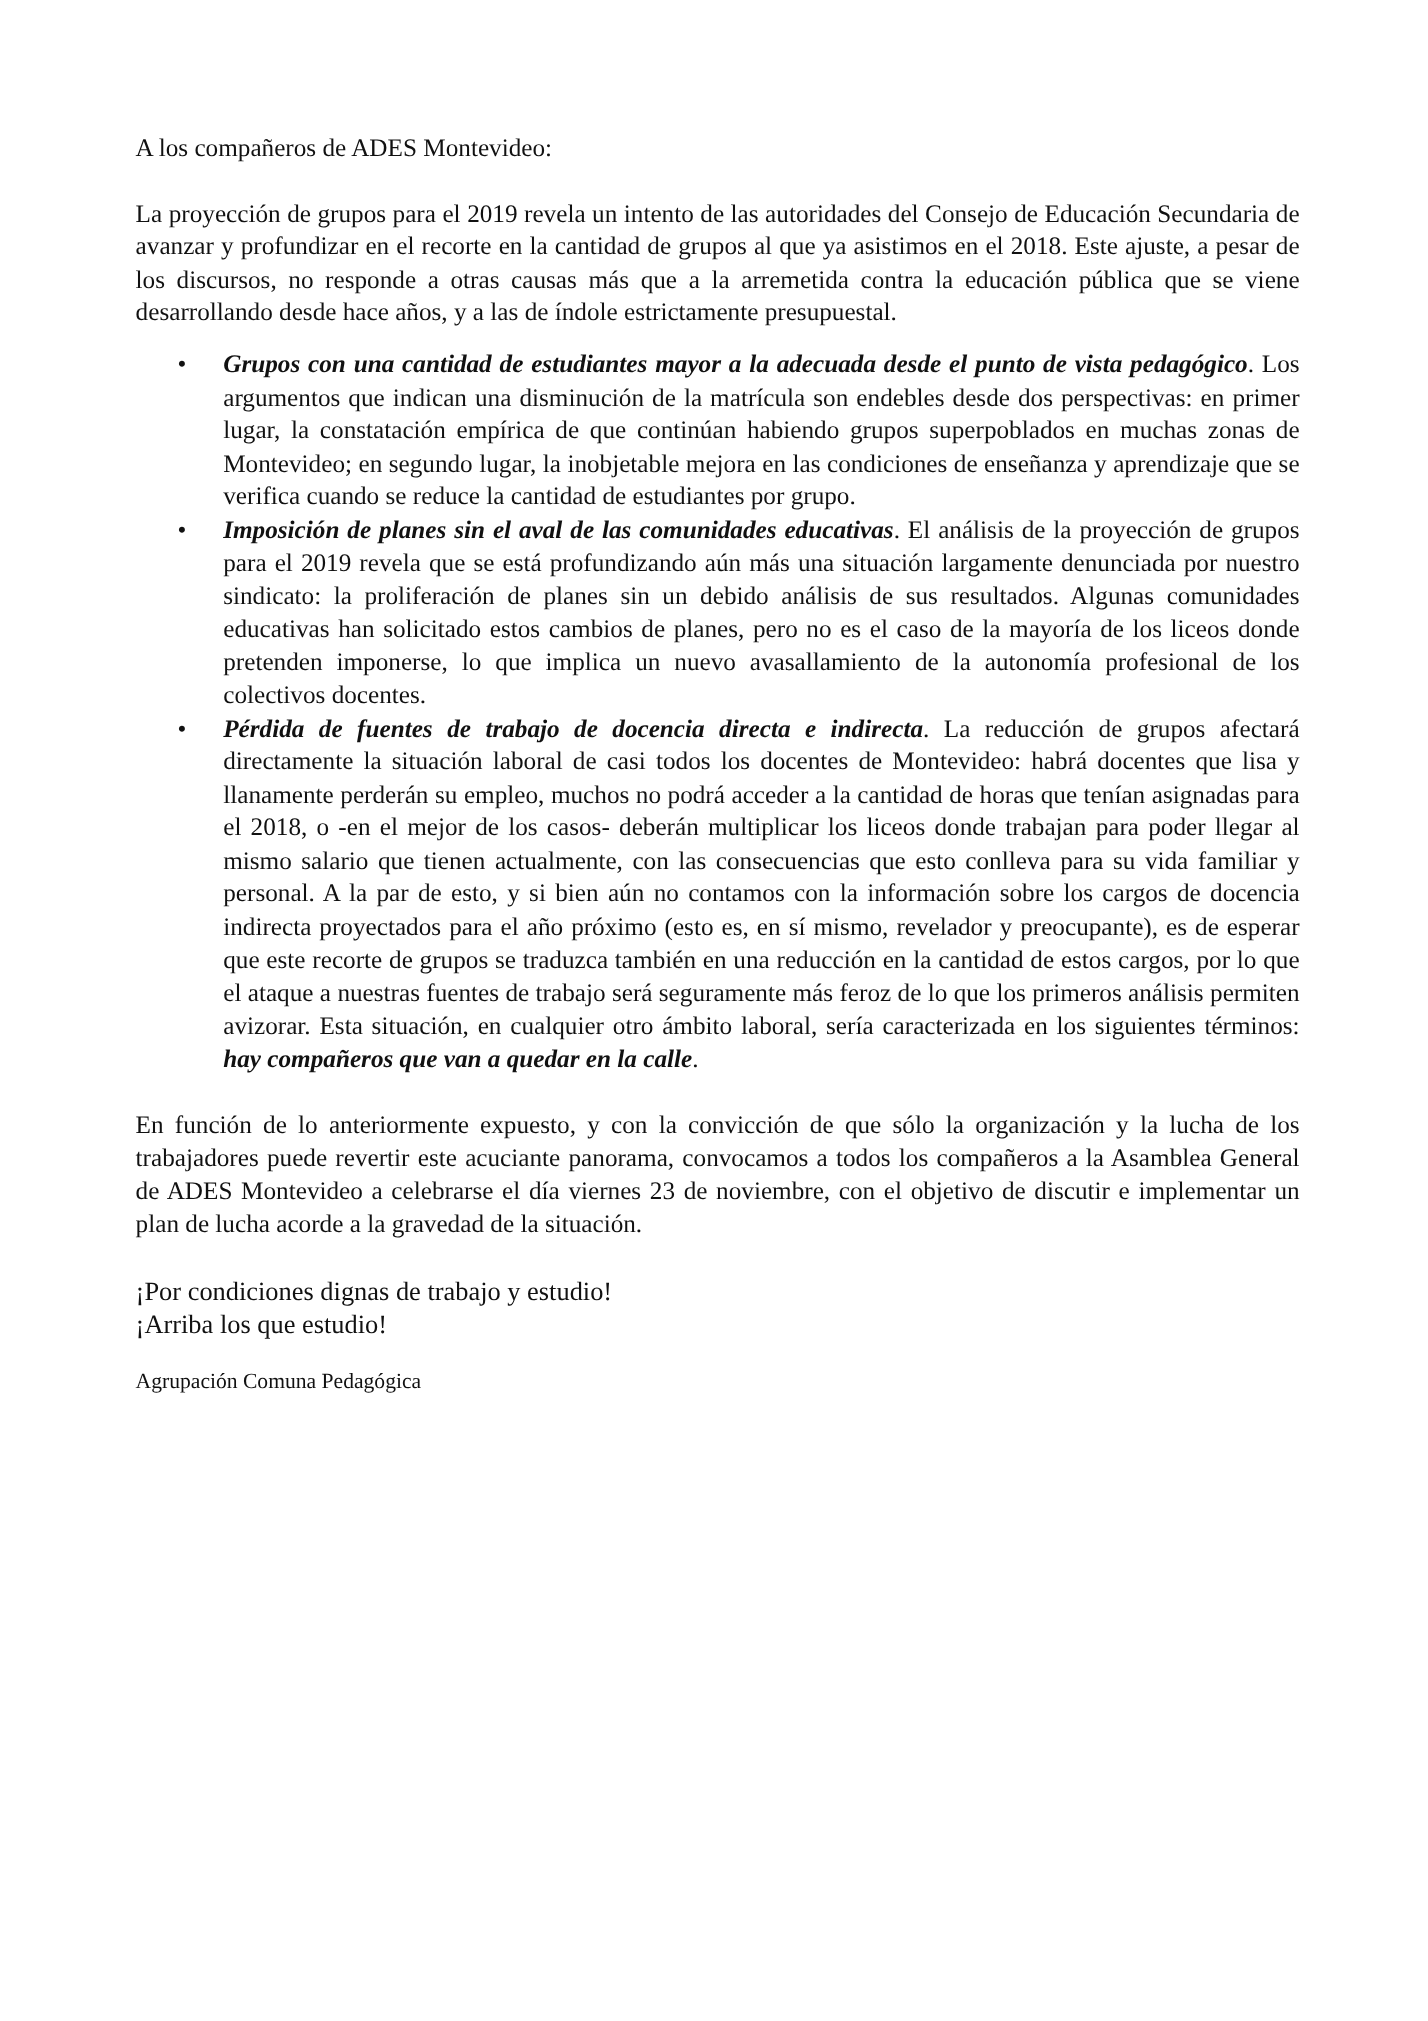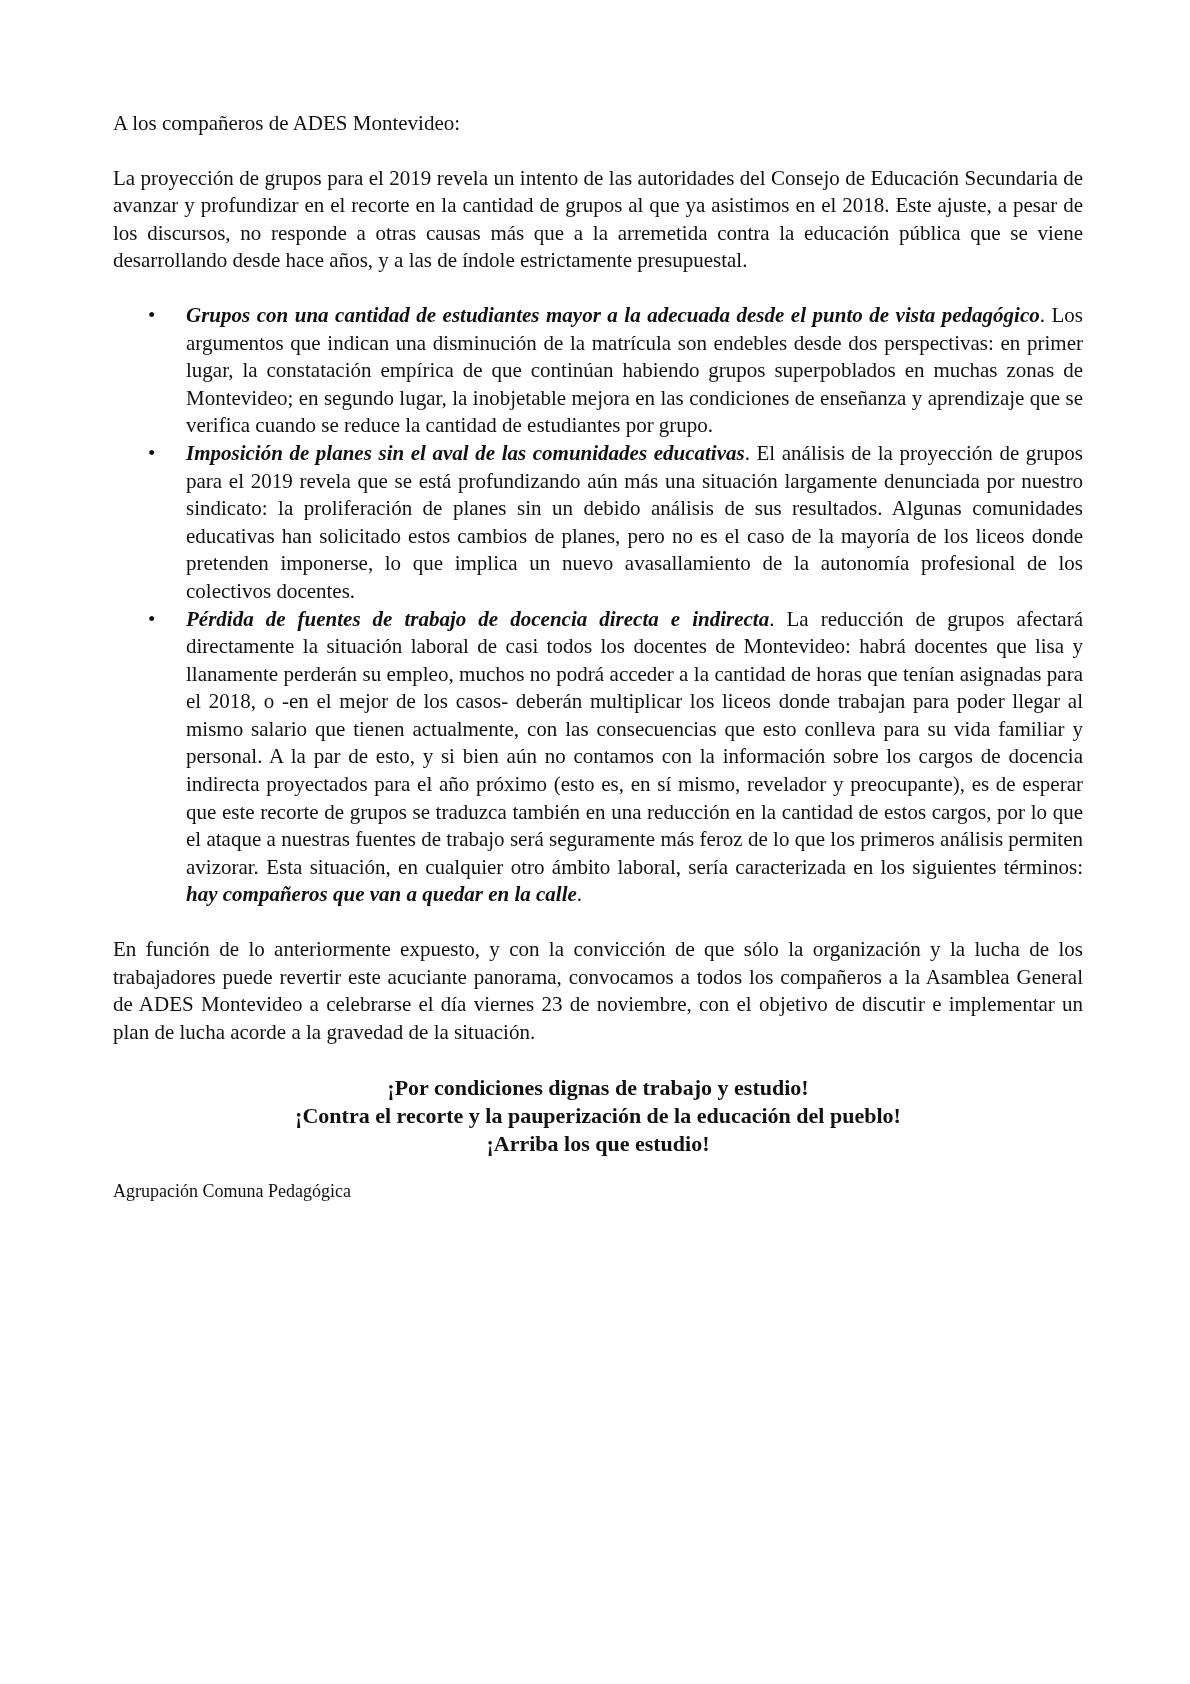--- a/index.html
+++ b/index.html
@@ -25,40 +25,39 @@
     }
     .greeting {
       font-weight: normal;
       margin: 0 0 27px 0;
     }
     p {
       margin: 0;
       text-align: justify;
     }
     .para-gap {
-      margin-bottom: 27px;
+      margin-bottom: 15px;
     }
     ul.consequences {
       list-style: none;
       margin: 0 0 27px 0;
       padding: 0 0 0 73px;
     }
     ul.consequences li {
       position: relative;
       text-align: justify;
     }
     ul.consequences li .bullet {
       position: absolute;
       left: -38px;
       top: 0;
     }
     b { font-weight: bold; font-style: italic; }
     .slogans {
-      text-align: center;
-      font-weight: bold;
+      font-weight: normal;
       font-size: 22px;
       line-height: 28px;
       margin-top: 28px;
       margin-left: 0;
       width: 970px;
     }
     .signature {
       text-align: left;
       font-size: 18px;
       margin-top: 20px;
@@ -86,19 +85,18 @@
     <li>
       <span class="bullet">•</span>
       <b>Pérdida de fuentes de trabajo de docencia directa e indirecta</b><span>. La reducción de grupos afectará directamente la situación laboral de casi todos los docentes de Montevideo: habrá docentes que lisa y llanamente perderán su empleo, muchos no podrá acceder a la cantidad de horas que tenían asignadas para el 2018, o -en el mejor de los casos- deberán multiplicar los liceos donde trabajan para poder llegar al mismo salario que tienen actualmente, con las consecuencias que esto conlleva para su vida familiar y personal. A la par de esto, y si bien aún no contamos con la información sobre los cargos de docencia indirecta proyectados para el año próximo (esto es, en sí mismo, revelador y preocupante), es de esperar que este recorte de grupos se traduzca también en una reducción en la cantidad de estos cargos, por lo que el ataque a nuestras fuentes de trabajo será seguramente más feroz de lo que los primeros análisis permiten avizorar. Esta situación, en cualquier otro ámbito laboral, sería caracterizada en los siguientes términos: </span><b>hay compañeros que van a quedar en la calle</b><span>.</span>
     </li>
   </ul>
 
   <p>En función de lo anteriormente expuesto, y con la convicción de que sólo la organización y la lucha de los trabajadores puede revertir este acuciante panorama, convocamos a todos los compañeros a la Asamblea General de ADES Montevideo a celebrarse el día viernes 23 de noviembre, con el objetivo de discutir e implementar un plan de lucha acorde a la gravedad de la situación.</p>
 
   <div class="slogans">
     <div>¡Por condiciones dignas de trabajo y estudio!</div>
-    <div>¡Contra el recorte y la pauperización de la educación del pueblo!</div>
     <div>¡Arriba los que estudio!</div>
   </div>
 
   <div class="signature">Agrupación Comuna Pedagógica</div>
 
 </div>
 
 </body></html>

